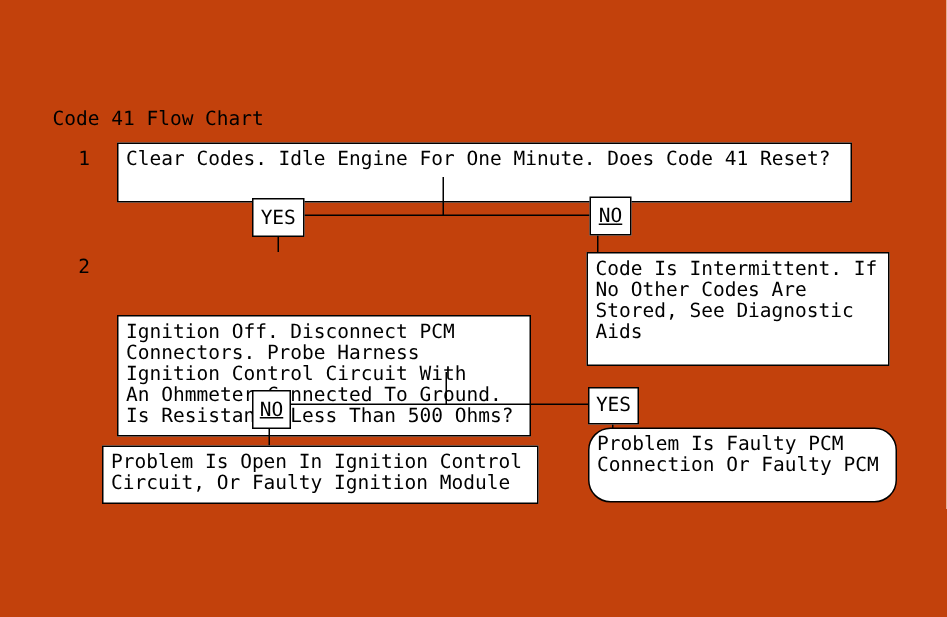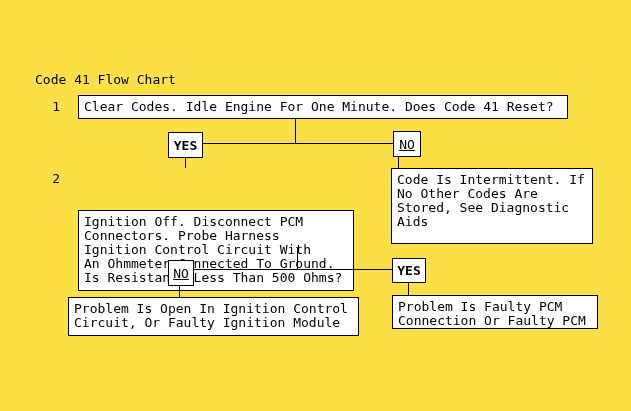--- a/index.html
+++ b/index.html
@@ -4,21 +4,21 @@
 <style>
   html, body {
     margin: 0;
     padding: 0;
     background: #ffffff;
   }
   .canvas {
     position: relative;
     width: 631px;
     height: 411px;
-    background: #fde047;
+    background: #c2410c;
     font-family: "DejaVu Sans Mono", "Liberation Mono", monospace;
     color: #000000;
     overflow: hidden;
   }
   .title {
     position: absolute;
     left: 35px;
     top: 73px;
     font-size: 13px;
     line-height: 14px;
@@ -44,35 +44,35 @@
   .label-box {
     position: absolute;
     border: 1px solid #000000;
     background: #ffffff;
     box-sizing: border-box;
     font-size: 13px;
     display: flex;
     align-items: center;
     justify-content: center;
   }
-  .label-yes { font-weight: bold; }
+  .label-yes { font-weight: normal; }
   .label-no  { text-decoration: underline; }
   .hline, .vline {
     position: absolute;
     background: #000000;
   }
   .hline { height: 1px; }
   .vline { width: 1px; }
 
   
-  #step1-box        { left: 78px;  top: 95px;  width: 490px; height: 24px; }
+  #step1-box        { left: 78px;  top: 95px;  width: 490px; height: 40px; }
   #step2-box        { left: 78px;  top: 168px; width: 276px; height: 81px; margin-top: 42px; }
   #intermittent-box { left: 391px; top: 168px; width: 202px; height: 76px; }
   #open-circuit-box { left: 68px;  top: 297px; width: 291px; height: 39px; }
-  #faulty-pcm-box   { left: 392px; top: 295px; width: 206px; height: 34px; }
+  #faulty-pcm-box   { left: 392px; top: 285px; width: 206px; height: 50px; border-radius: 15px; }
 
   #num1 { left: 48px; top: 100px; }
   #num2 { left: 48px; top: 172px; }
 
   #yes1 { left: 168px; top: 132px; width: 35px; height: 26px; }
   #no1  { left: 393px; top: 131px; width: 28px; height: 26px; }
   #no2  { left: 168px; top: 260px; width: 26px; height: 26px; }
   #yes2 { left: 392px; top: 258px; width: 34px; height: 25px; }
 
   

